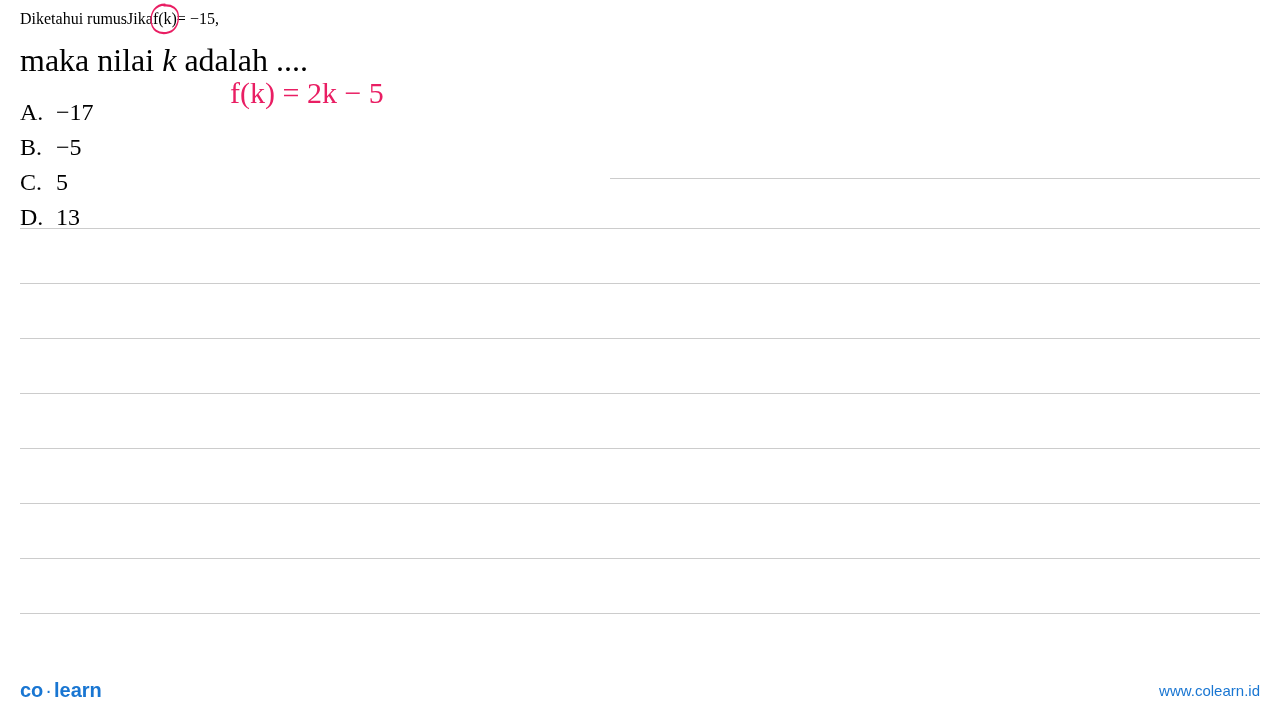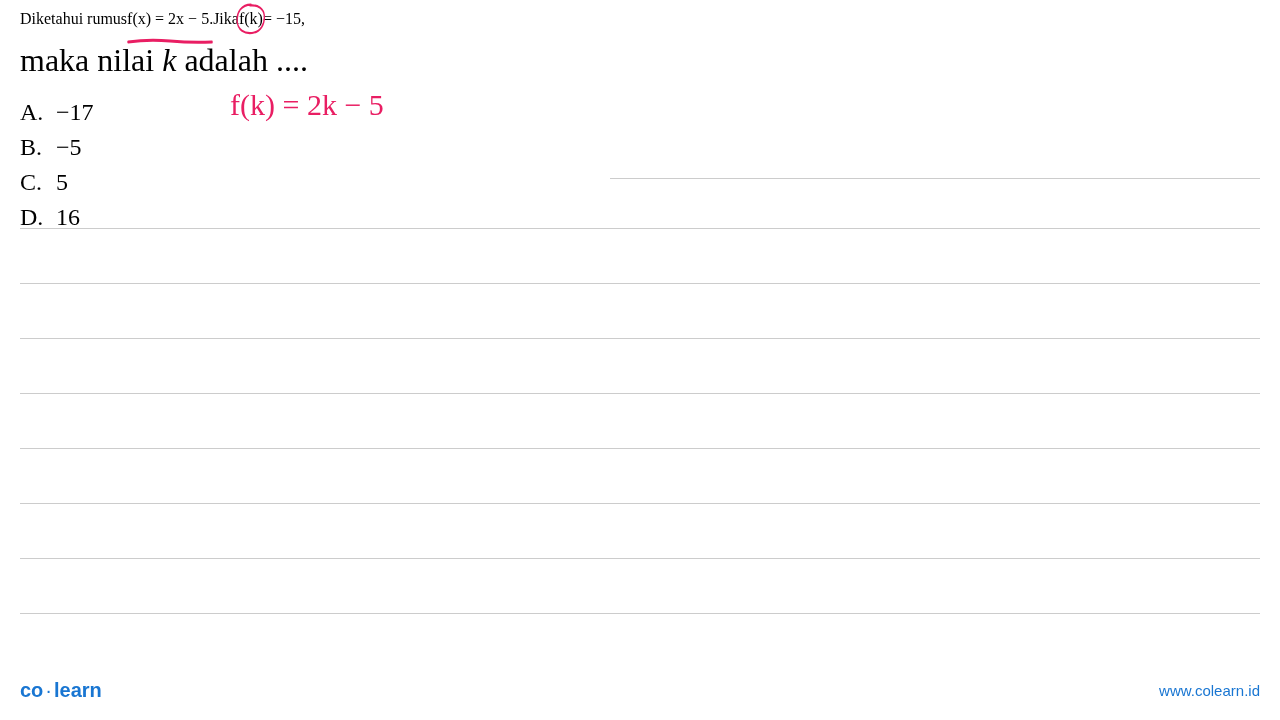--- a/index.html
+++ b/index.html
@@ -64,21 +64,21 @@
     }
     .opt-row {
       display: flex;
       gap: 14px;
     }
     .opt-letter {
       width: 22px;
     }
     .handwriting {
       position: absolute;
-      top: 88px;
+      top: 76px;
       left: 230px;
       font-family: 'Comic Sans MS', cursive;
       font-size: 30px;
       color: #e91e63;
       font-weight: 500;
     }
     .lined-area {
       position: absolute;
       top: 178px;
       left: 20px;
@@ -146,28 +146,20 @@
       font-size: 15px;
       color: #1976d2;
     }
   </style>
 </head>
 <body>
 
 <div class="content">
   <div class="question-line1">
     <span>Diketahui rumus </span>
-    <span class="formula-wrap">
-      <span>f(x) = 2x − 5.</span>
-      <span class="underline-red">
-        <svg viewBox="0 0 160 8" preserveAspectRatio="none">
-          <path d="M2,4 Q40,1 80,3 T158,4" stroke="#e91e63" stroke-width="3" fill="none" stroke-linecap="round"></path>
-        </svg>
-      </span>
-    </span>
     <span>  Jika </span>
     <span class="formula-wrap">
       <span>f(k)</span>
       <span class="circle-red">
         <svg viewBox="0 0 60 40" width="100%" height="100%" preserveAspectRatio="none" style="overflow:visible">
           <path d="M30,3 C12,3 3,12 4,22 C5,33 18,37 32,36 C48,35 56,26 55,16 C54,8 44,3 28,4" stroke="#e91e63" stroke-width="2.5" fill="none" stroke-linecap="round"></path>
         </svg>
       </span>
     </span>
     <span> = −15,</span>
@@ -184,21 +176,21 @@
     <div class="opt-row">
       <span class="opt-letter">B.</span>
       <span>−5</span>
     </div>
     <div class="opt-row">
       <span class="opt-letter">C.</span>
       <span>5</span>
     </div>
     <div class="opt-row">
       <span class="opt-letter">D.</span>
-      <span>16</span>
+      <span>13</span>
     </div>
   </div>
 </div>
 
 <div class="handwriting">f(k) = 2k − 5</div>
 
 <div class="lined-area">
   <div class="partial-line"></div>
   <div class="full-line" style="top:50px"></div>
   <div class="full-line" style="top:105px"></div>

